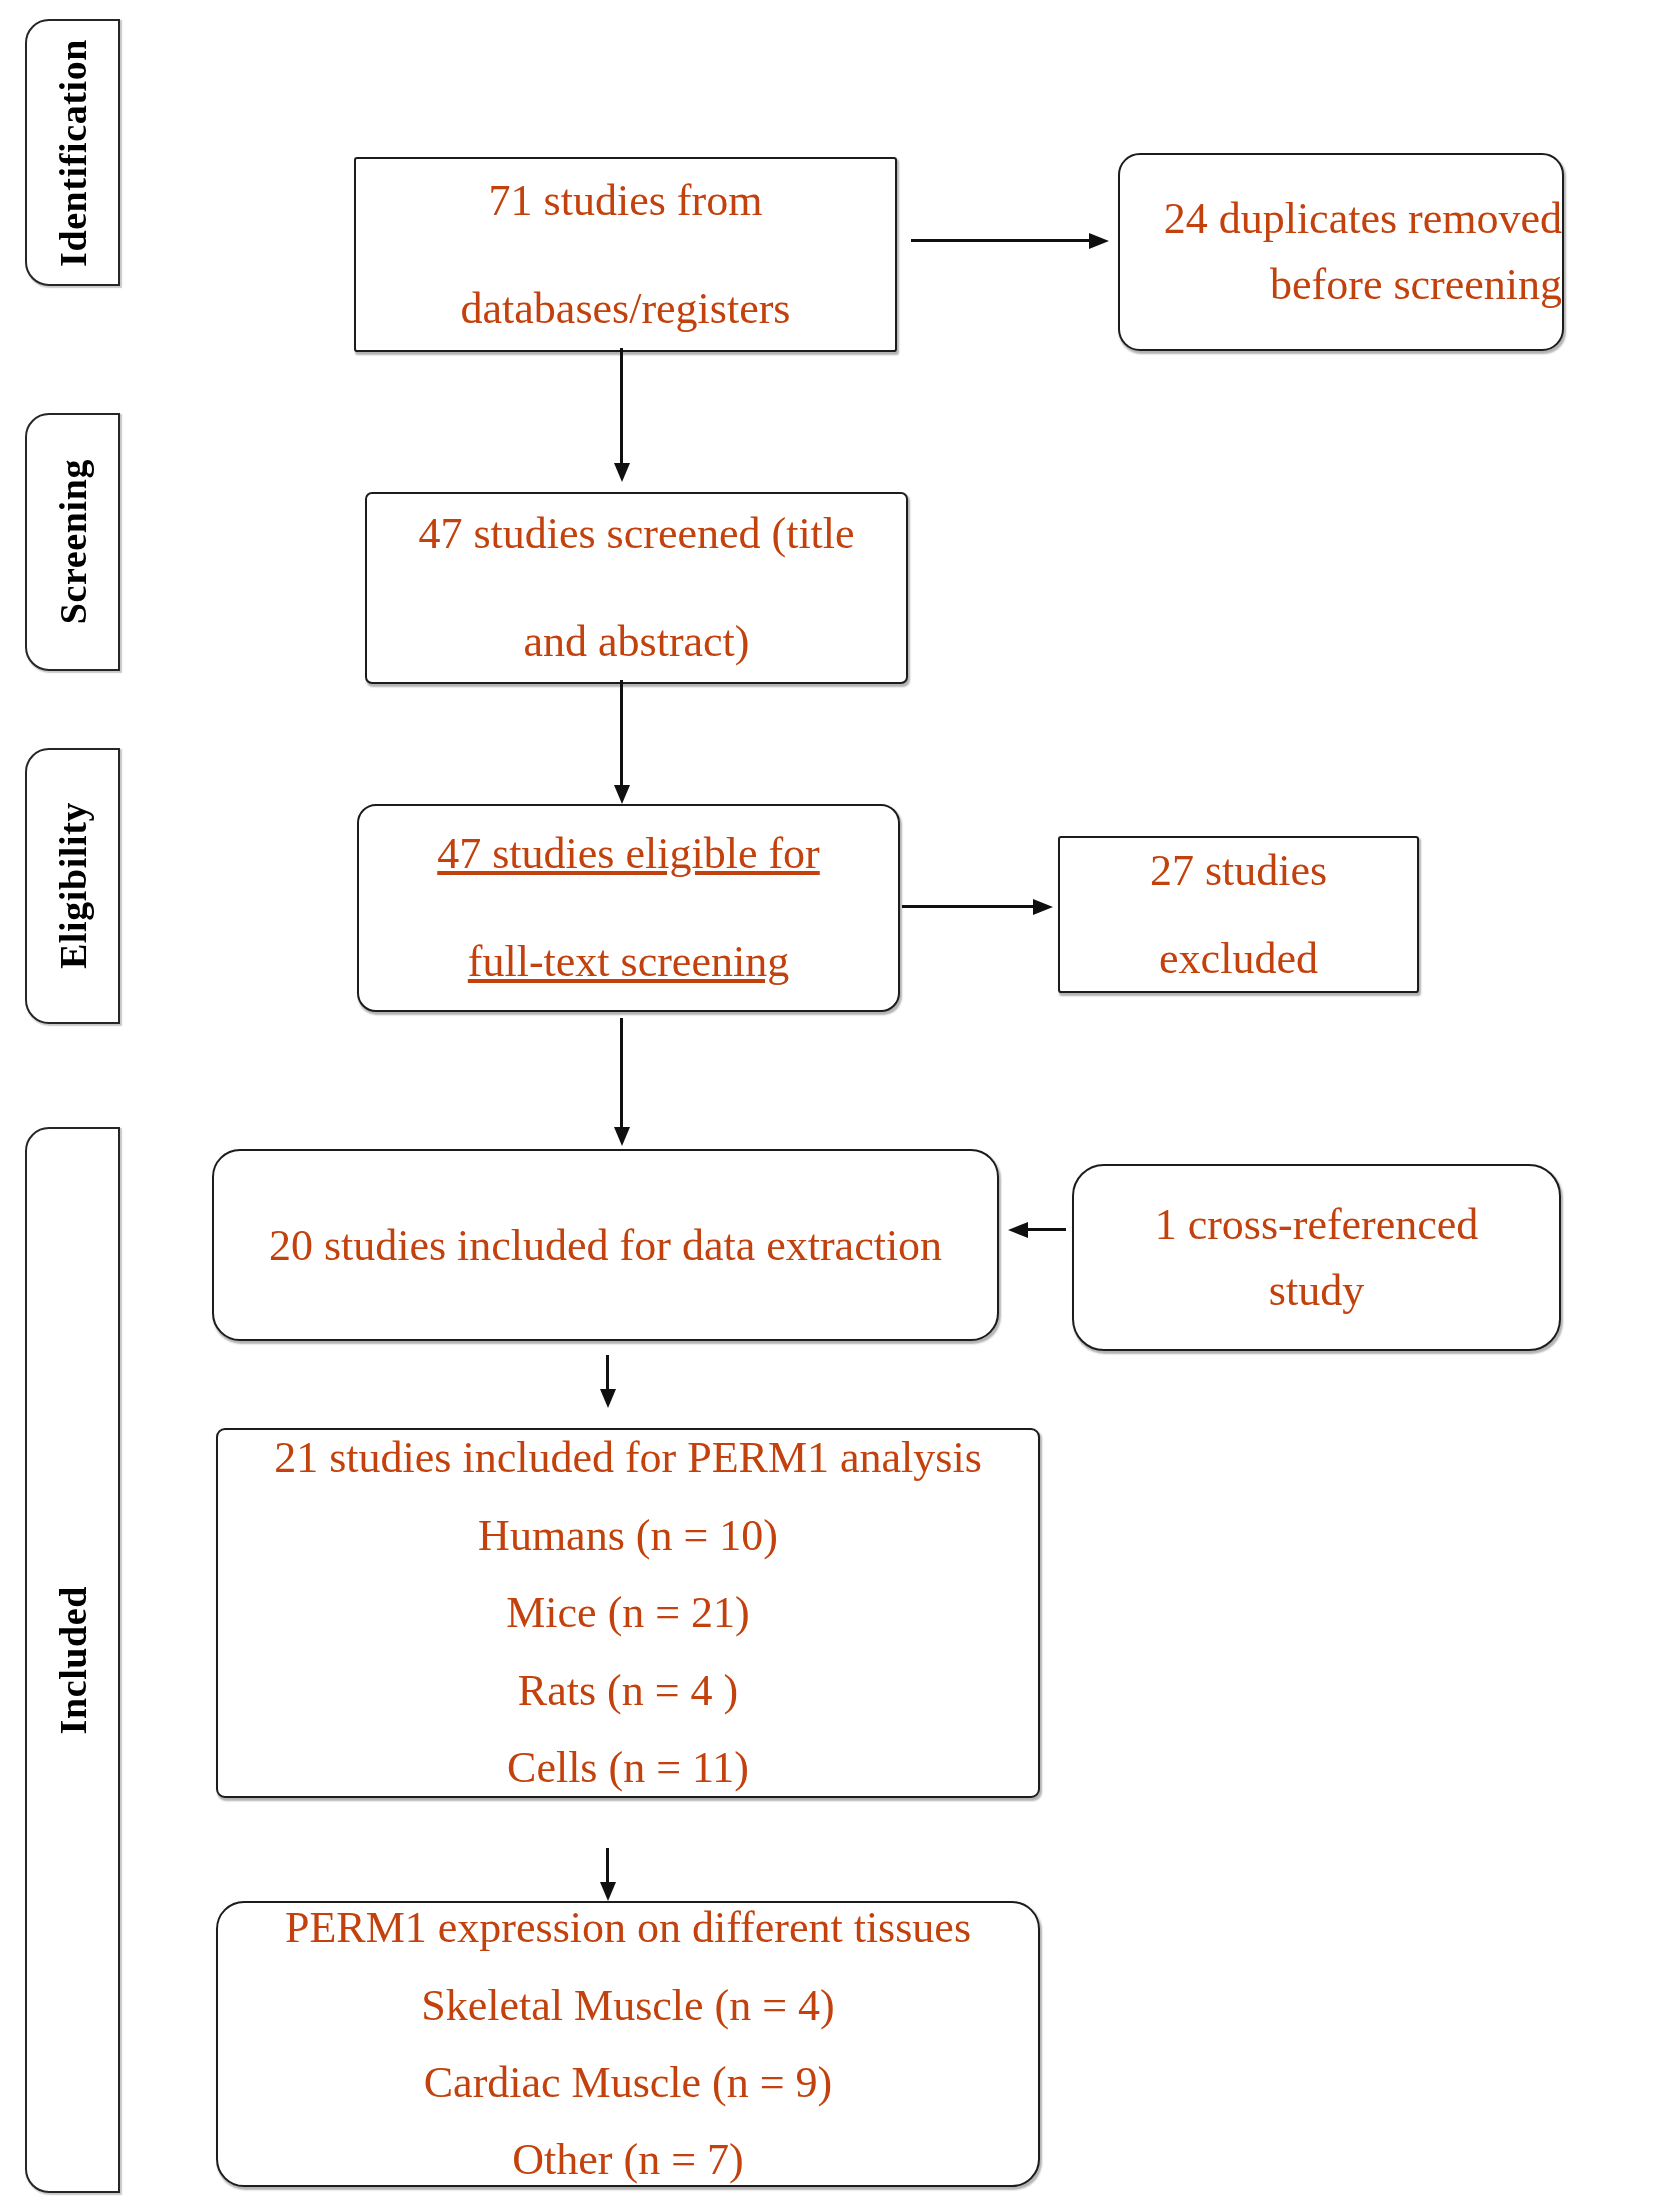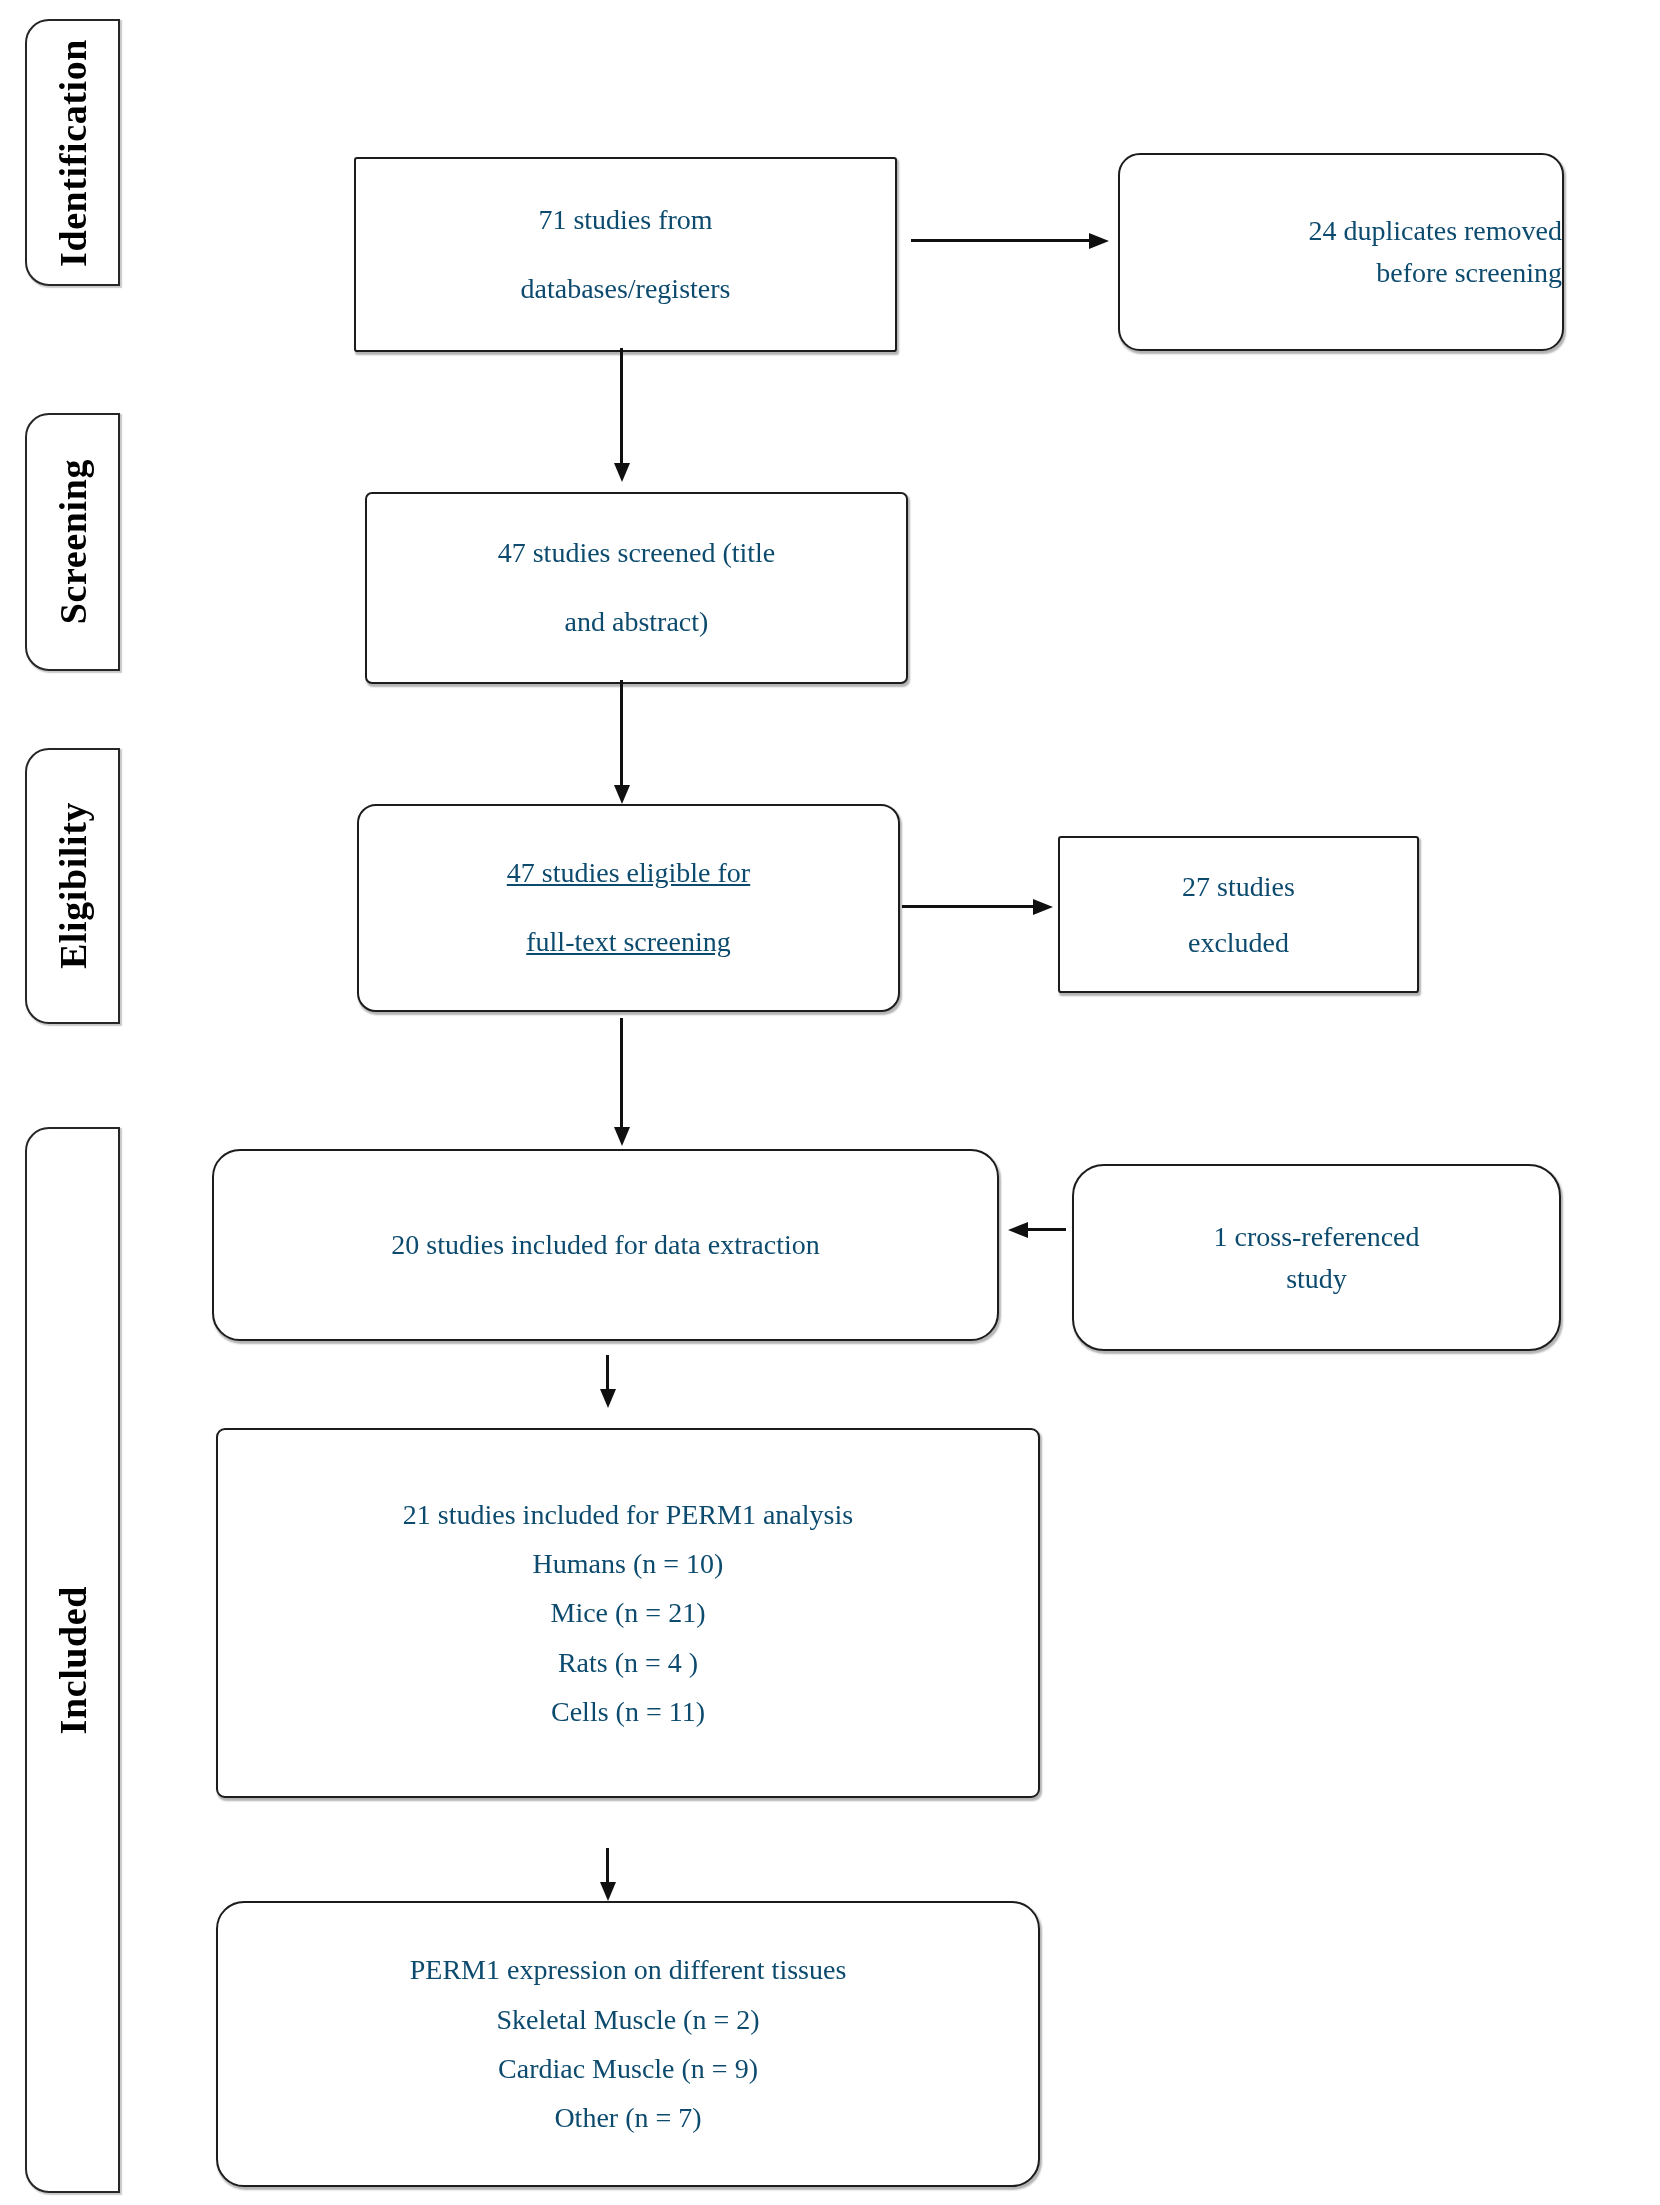--- a/index.html
+++ b/index.html
@@ -3,21 +3,21 @@
 <meta charset="utf-8">
 <style>
   html,body{margin:0;padding:0;background:#ffffff;}
   body{width:1660px;height:2205px;position:relative;font-family:"Liberation Serif","DejaVu Serif",serif;}
   #canvas{position:absolute;left:0;top:0;width:1660px;height:2205px;background:#ffffff;overflow:hidden;}
 
   
   .box{
     position:absolute;background:#ffffff;border:2.5px solid #1c1c1c;
     display:flex;flex-direction:column;justify-content:center;align-items:center;
-    text-align:center;font-size:28px;color:#0c4a6e;
+    text-align:center;font-size:44px;color:#c2410c;
     box-shadow:1.9px 2.5px 1.9px rgba(0,0,0,0.30);
   }
   .sq{border-radius:3.1px;}
   .r28{border-radius:32px;}
   .r30{border-radius:19px;}
   .r35{border-radius:22px;}
   .r45{border-radius:28px;}
   .r48{border-radius:9px;}
   .lh-wide{line-height:2.45;}
   .lh-2{line-height:2.0;}
@@ -116,19 +116,19 @@
     <div class="line">21 studies included for PERM1 analysis</div>
     <div class="line">Humans (n = 10)</div>
     <div class="line">Mice (n = 21)</div>
     <div class="line">Rats (n = 4 )</div>
     <div class="line">Cells (n = 11)</div>
   </div>
 
   <div class="varrow" style="left:606px;top:1848px;height:35px;"></div>
   <div class="box r45 lh-list" style="left:216px;top:1901px;width:820px;height:282px;">
     <div class="line">PERM1 expression on different tissues</div>
-    <div class="line">Skeletal Muscle (n = 2)</div>
+    <div class="line">Skeletal Muscle (n = 4)</div>
     <div class="line">Cardiac Muscle (n = 9)</div>
     <div class="line">Other (n = 7)</div>
   </div>
 
 </div>
 
 
 </body></html>

